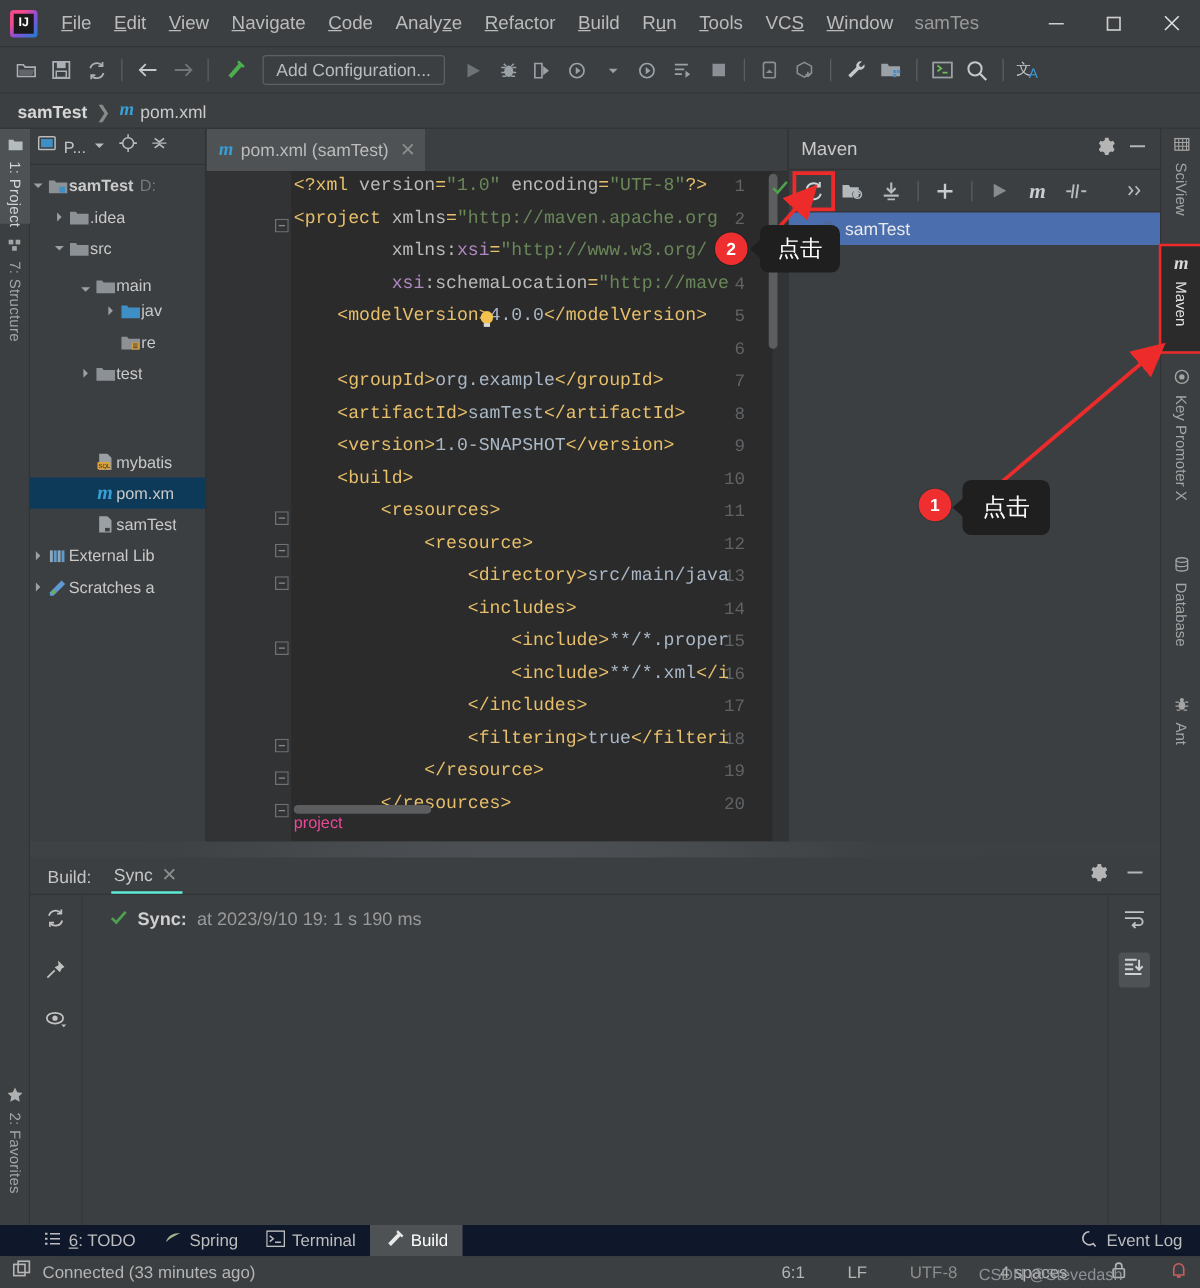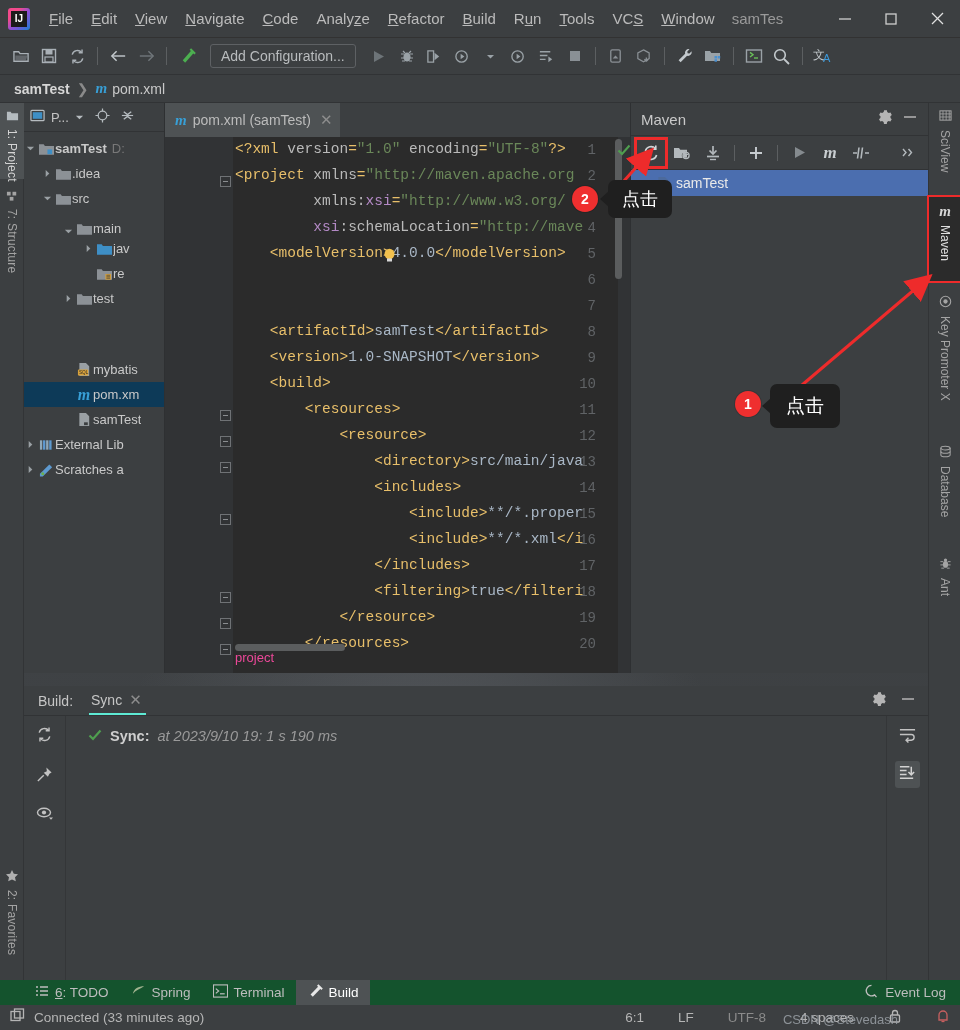--- a/index.html
+++ b/index.html
@@ -196,28 +196,28 @@
   .bw-tab .x { color:#8d8d8d; font-size:15px; }
   .bw-head-r { margin-left:auto; display:flex; align-items:center; gap:14px; padding-right:12px; color:#b5b5b5; }
   .bw-body { position:relative; height:265px; display:flex; }
   .bw-rail { width:42px; padding-top:10px; display:flex; flex-direction:column; align-items:center; gap:19px;
     color:#b9b9b9; border-right:1px solid #343638; }
   .bw-tree { flex:1; position:relative; padding-top:8px; }
   .syncrow { display:flex; align-items:center; gap:8px; padding-left:22px; height:24px;
     font-size:14.5px; width:330px; }
   .syncrow .ck { color:#4f9f4f; font-weight:bold; }
   .syncrow b { color:#cfcfcf; }
-  .syncrow span.dim { color:#9a9a9a;font-style:italic; }
+  .syncrow span.dim { color:#9a9a9a; }
   .bw-right { width:42px; padding-top:10px; display:flex; flex-direction:column; align-items:center; gap:14px;
     color:#c2c2c2; border-left:1px solid #343638; }
   .bw-right .pressed { background:#4e5254; border-radius:3px; padding:3px; }
 
   
   .bottombar { position:absolute; left:0; bottom:25px; width:960px; height:25px;
-    background:#14532d; display:flex; align-items:center; z-index:7; }
+    background:#0f172a; display:flex; align-items:center; z-index:7; }
   .btab { display:flex; align-items:center; gap:6px; font-size:13.5px; color:#bdbdbd;
     height:25px; padding:0 11px; white-space:nowrap; }
   .btab.sel { background:#4e5254; color:#ffffff; }
   .btab u { text-decoration:underline; }
   .eventlog { margin-left:auto; display:flex; align-items:center; gap:6px;
     font-size:13.5px; color:#bdbdbd; padding-right:14px; }
 
   
   .statusbar { position:absolute; left:0; bottom:0; width:960px; height:25px;
     background:#3c3f41; display:flex; align-items:center; z-index:7;
@@ -766,20 +766,21 @@
             </svg></div>
       </div>
 
       <div class="codelines">
         <div class="cl" style="top:4px;"><span class="tag">&lt;?xml </span><span class="attr">version</span><span class="tag">=</span><span class="val">"1.0"</span><span class="tag"> </span><span class="attr">encoding</span><span class="tag">=</span><span class="val">"UTF-8"</span><span class="tag">?&gt;</span></div>
         <div class="cl" style="top:30px;"><span class="tag">&lt;project </span><span class="attr">xmlns</span><span class="tag">=</span><span class="val">"http://maven.apache.org</span></div>
         <div class="cl" style="top:56px;"><span class="txt">         </span><span class="attr">xmlns:</span><span class="ns">xsi</span><span class="tag">=</span><span class="val">"http://www.w3.org/</span></div>
         <div class="cl" style="top:82px;"><span class="txt">         </span><span class="ns">xsi</span><span class="attr">:schemaLocation</span><span class="tag">=</span><span class="val">"http://mave</span></div>
         <div class="cl" style="top:108px;"><span class="txt">    </span><span class="tag">&lt;modelVersion&gt;</span><span class="txt">4.0.0</span><span class="tag">&lt;/modelVersion&gt;</span></div>
         <div class="cl" style="top:134px;"></div>
+        <div class="cl" style="top:160px;"><span class="txt">    </span><span class="tag">&lt;groupId&gt;</span><span class="txt">org.example</span><span class="tag">&lt;/groupId&gt;</span></div>
         <div class="cl" style="top:186px;"><span class="txt">    </span><span class="tag">&lt;artifactId&gt;</span><span class="txt">samTest</span><span class="tag">&lt;/artifactId&gt;</span></div>
         <div class="cl" style="top:212px;"><span class="txt">    </span><span class="tag">&lt;version&gt;</span><span class="txt">1.0-SNAPSHOT</span><span class="tag">&lt;/version&gt;</span></div>
         <div class="cl" style="top:238px;"><span class="txt">    </span><span class="tag">&lt;build&gt;</span></div>
         <div class="cl" style="top:264px;"><span class="txt">        </span><span class="tag">&lt;resources&gt;</span></div>
         <div class="cl" style="top:290px;"><span class="txt">            </span><span class="tag">&lt;resource&gt;</span></div>
         <div class="cl" style="top:316px;"><span class="txt">                </span><span class="tag">&lt;directory&gt;</span><span class="txt">src/main/java</span></div>
         <div class="cl" style="top:342px;"><span class="txt">                </span><span class="tag">&lt;includes&gt;</span></div>
         <div class="cl" style="top:394px;"><span class="txt">                    </span><span class="tag">&lt;include&gt;</span><span class="txt">**/*.xml</span><span class="tag">&lt;/i</span></div>
         <div class="cl" style="top:368px;"><span class="txt">                    </span><span class="tag">&lt;include&gt;</span><span class="txt">**/*.proper</span></div>
         <div class="cl" style="top:420px;"><span class="txt">                </span><span class="tag">&lt;/includes&gt;</span></div>

